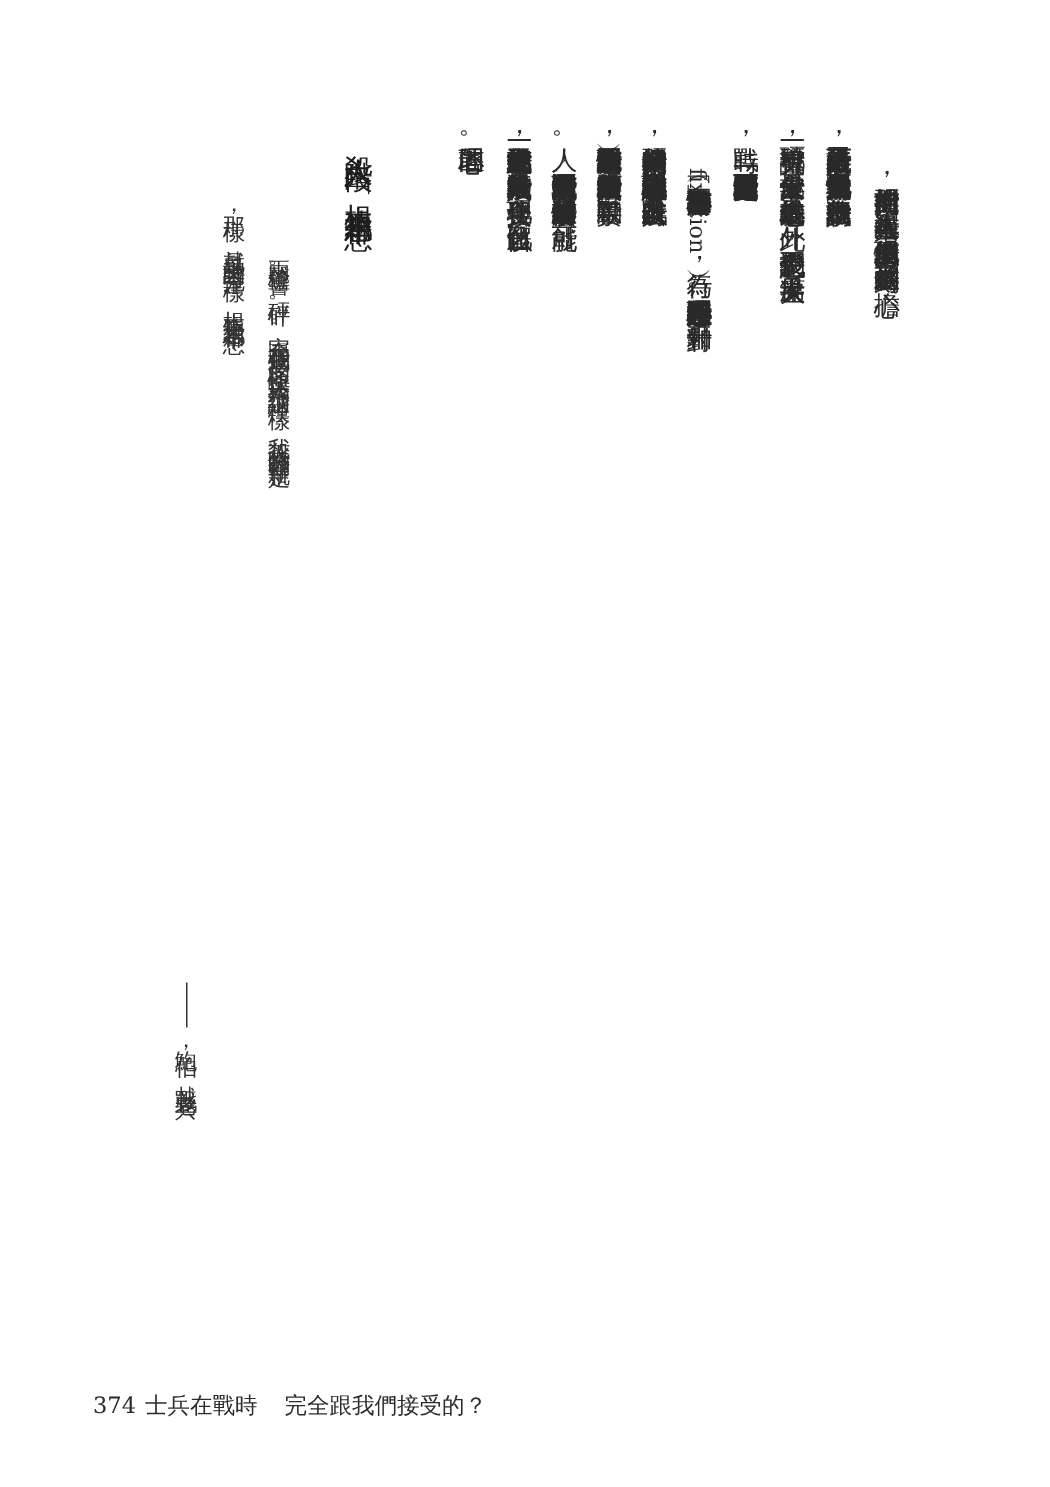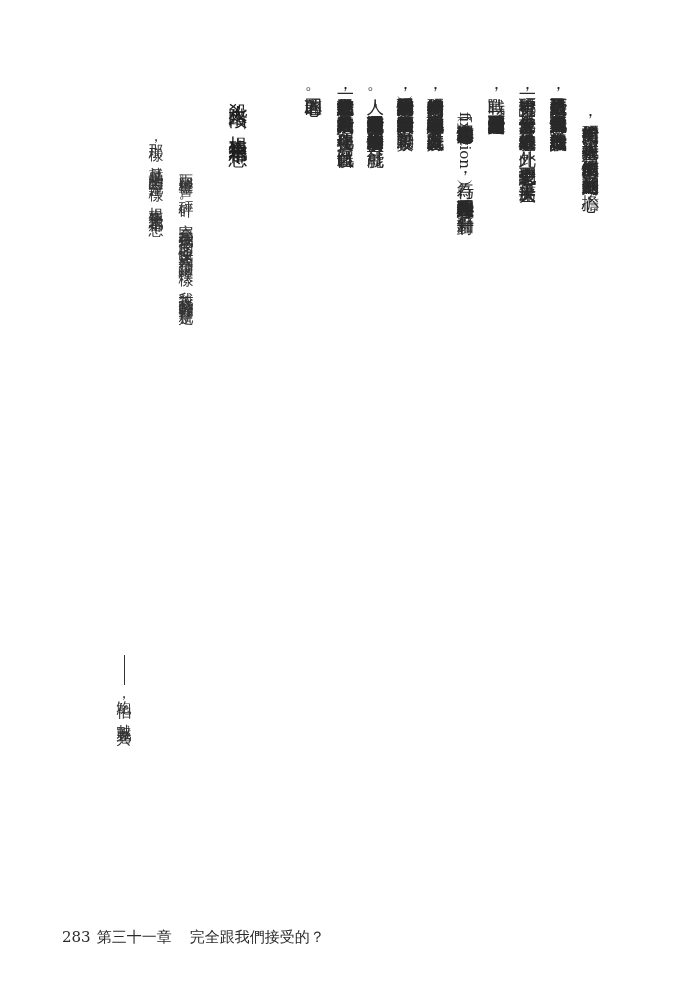--- a/index.html
+++ b/index.html
@@ -94,16 +94,16 @@
   <div class="col heading-col" style="left:229px; top:88px;">殺人階段：「根本連想都不想」</div>
 
   <div class="col quote-col" style="left:178px; top:162px;">兩聲槍響。砰砰。完全跟我們接受的「快速殺人」訓練一模一樣。我殺人時的動作就是</div>
   <div class="col quote-col" style="left:148px; top:132px;">那樣，就是受訓時完全一樣。根本連想都不想。</div>
 
   <div class="col attrib-col" style="left:116px; top:655px;">
     <span class="attrib-dash"></span><span>鮑伯，越戰老兵</span>
   </div>
 
   <div class="footer">
-    <span>283</span><span class="gap2"></span><span>第三十一章</span><span class="gap"></span><span>完全跟我們接受的？</span>
+    <span>374</span><span class="gap2"></span><span>士兵在戰時</span><span class="gap"></span><span>完全跟我們接受的？</span>
   </div>
 
 </div>
 
 </body></html>

